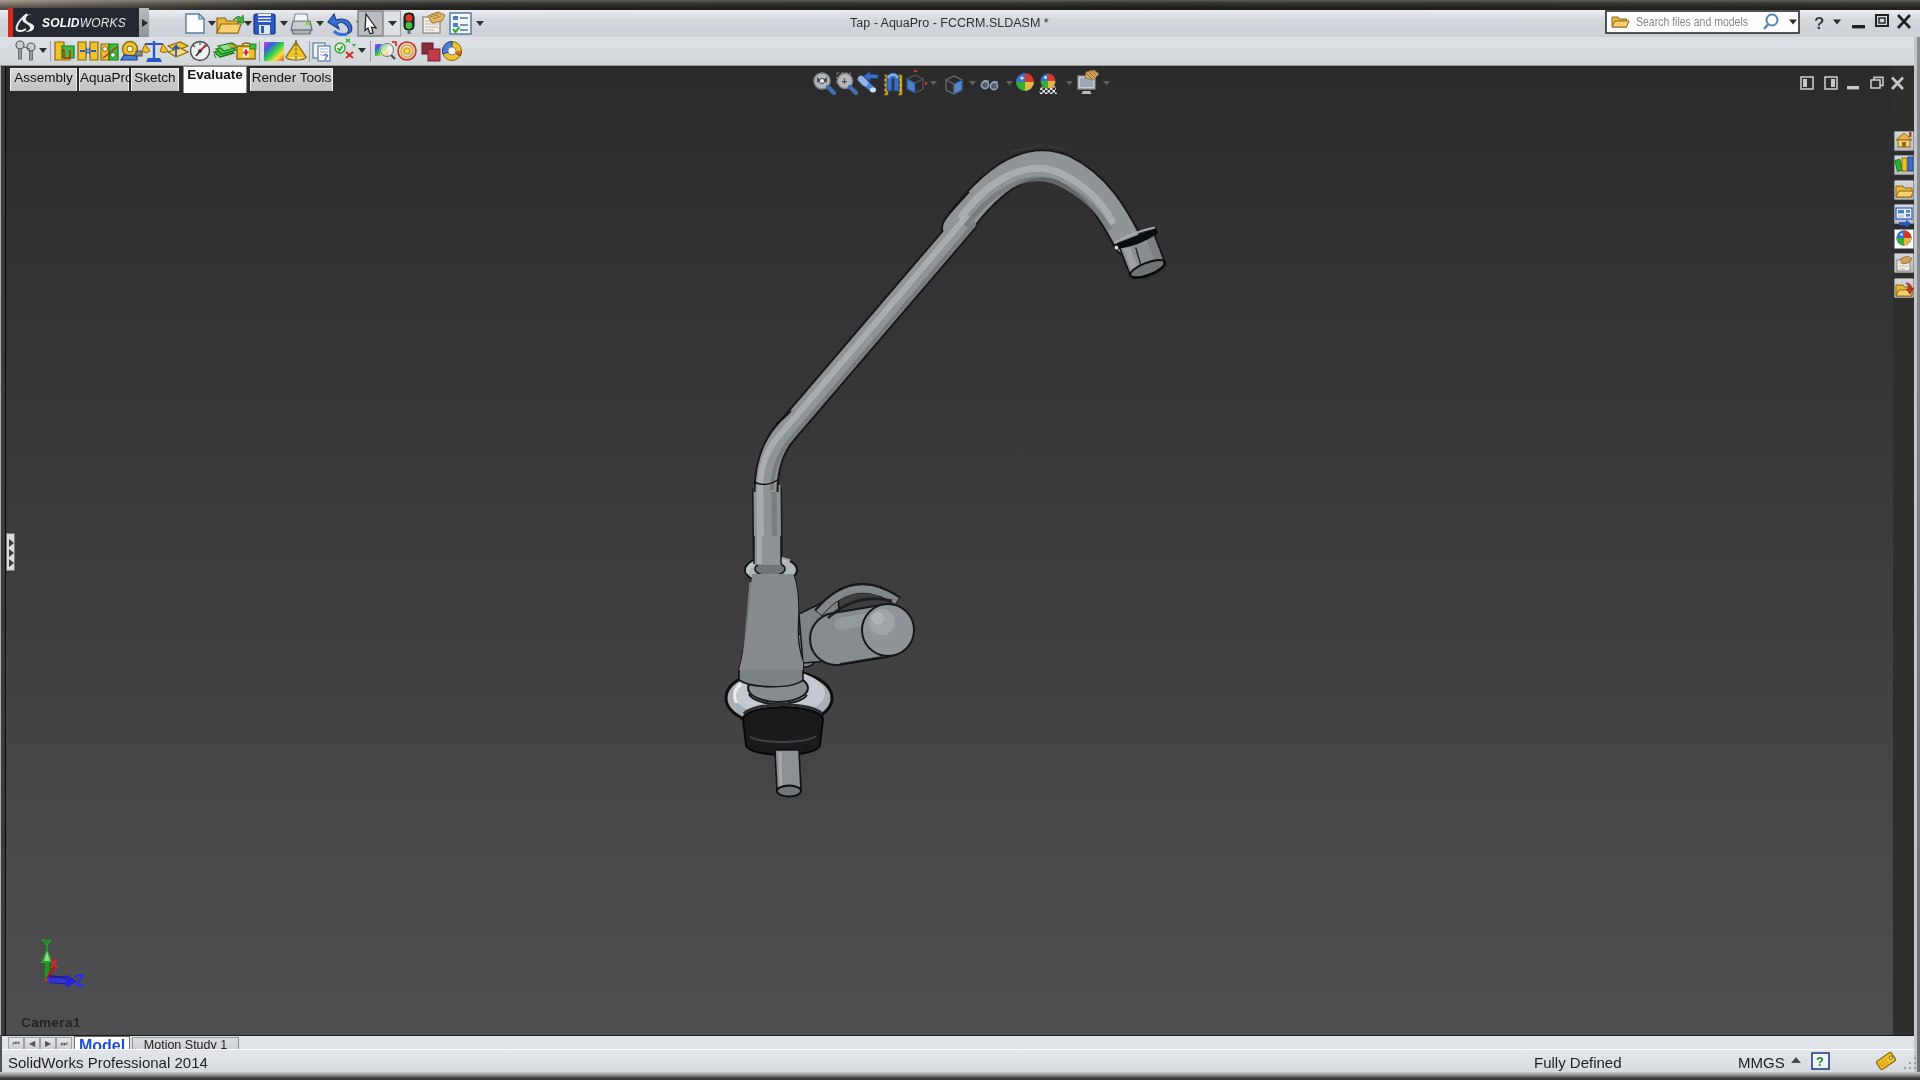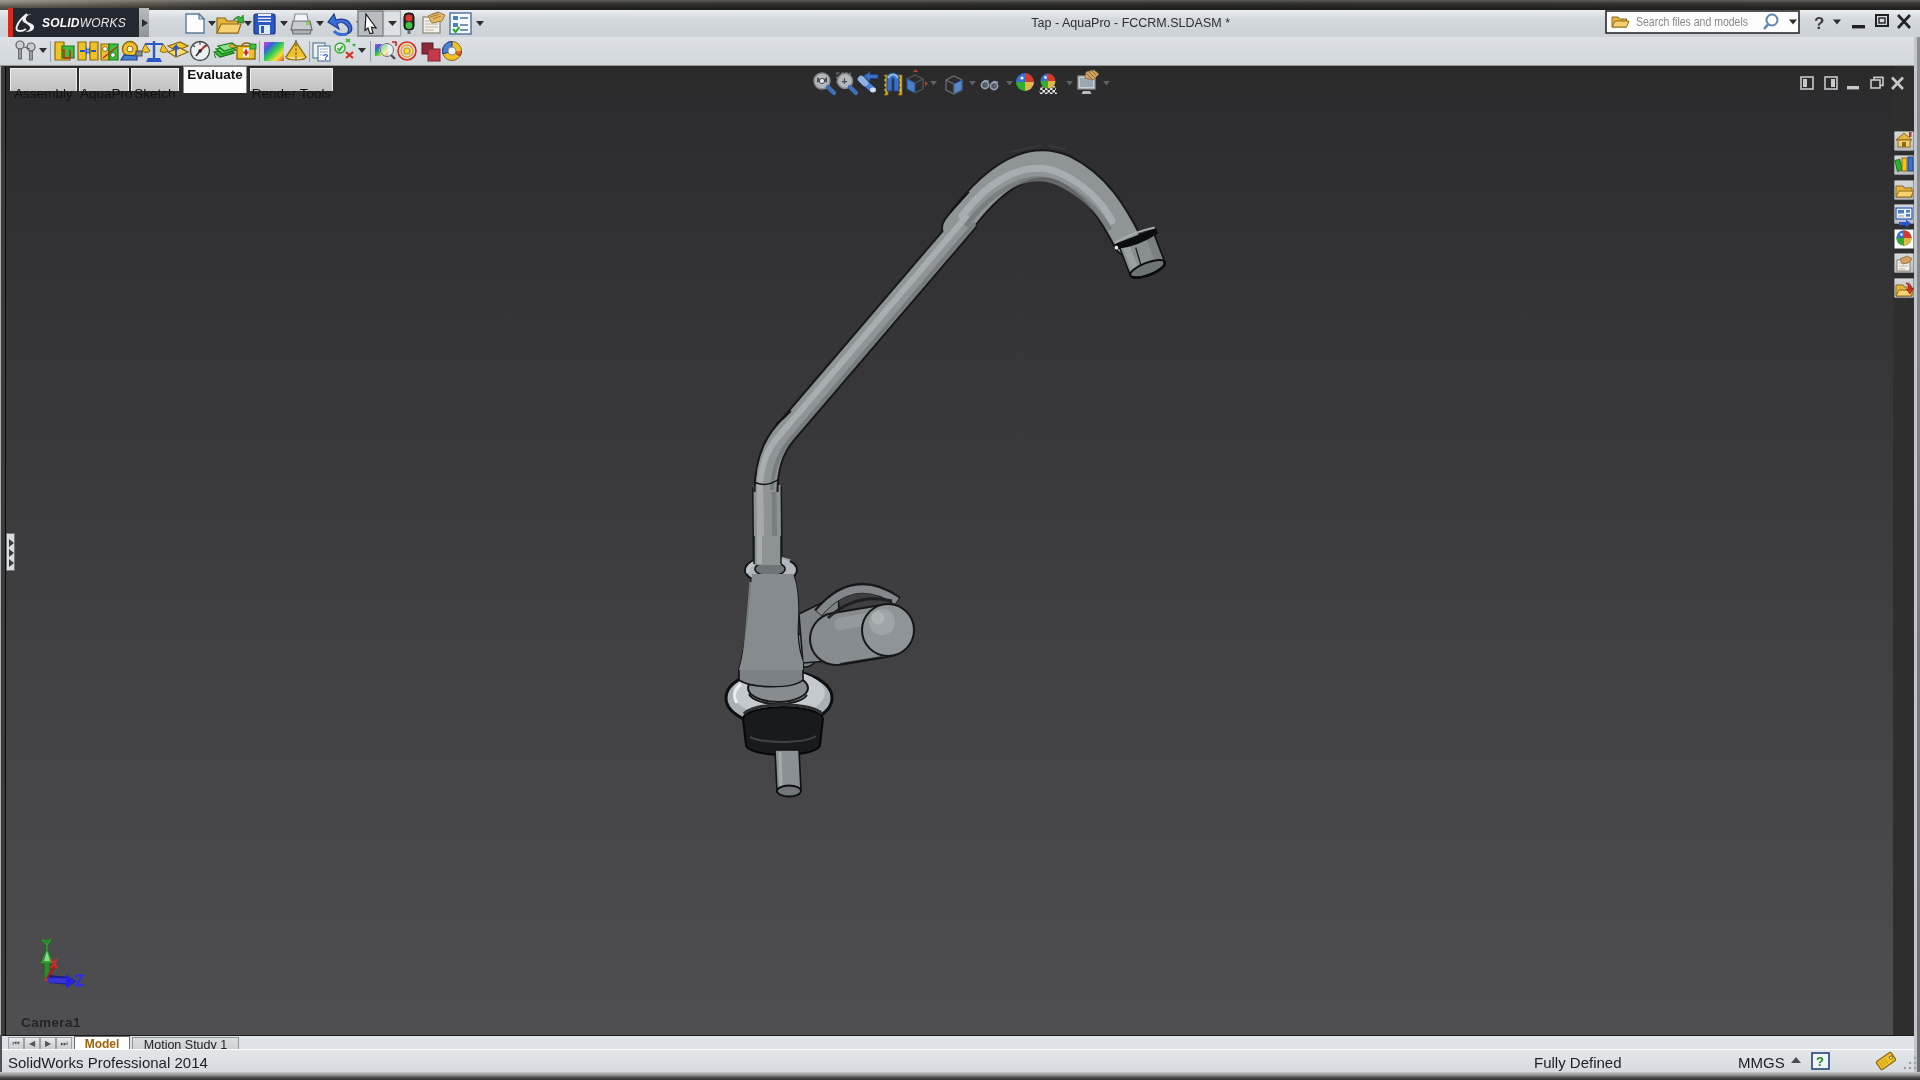--- a/index.html
+++ b/index.html
@@ -4,36 +4,36 @@
 html,body{width:1920px;height:1080px;overflow:hidden;font-family:"Liberation Sans",sans-serif;background:#525254}
 .abs{position:absolute}
 #frametop{left:0;top:0;width:1920px;height:10px;background:linear-gradient(90deg,#8a8275 0,#6b655b 120px,#4a4844 260px,#3a3936 420px,#34332f 60%,#3c3a36 100%)}
 #titlebar{left:0;top:10px;width:1920px;height:27px;background:linear-gradient(#eceef0,#d4d9de 35%,#ccd1d7)}
 #logo{left:8px;top:8px;width:131px;height:30px;background:#242830}
 #logored{left:8px;top:8px;width:5px;height:30px;background:#d42b1e}
 #logoarr{left:139px;top:8px;width:10px;height:30px;background:linear-gradient(#b9bcbf,#8f9295)}
 #logoarr:after{content:"";position:absolute;left:3px;top:11px;border-left:6px solid #2a2a2a;border-top:4px solid transparent;border-bottom:4px solid transparent}
 #swtext{will-change:transform;left:42px;top:16px;color:#fff;font-size:12px;font-weight:bold;font-style:italic;letter-spacing:.2px}
 #swtext b{color:#fff}#swtext span{font-weight:normal;color:#e8e8e8}
-#title{left:850px;top:16px;width:380px;text-align:right;font-size:12.5px;color:#2d2f31}
+#title{left:850px;top:16px;width:380px;text-align:left;font-size:12.5px;color:#2d2f31}
 #toolbar2{left:0;top:37px;width:1920px;height:29px;background:linear-gradient(#dde1e5,#d2d7db);border-bottom:1px solid #97989a}
 #viewport{left:6px;top:66px;width:1908px;height:969px;background:linear-gradient(#2a2a2a 0,#2c2c2e 30px,#4f4f51 100%)}
 #tabsrow{left:8px;top:66px;height:27px}
-.tab{position:absolute;top:2px;height:23px;background:linear-gradient(#d6d6d6,#c2c2c2);border:1px solid #efefef;border-bottom:none;color:#111;font-size:13.5px;text-align:center;padding-top:17px}
+.tab{position:absolute;top:2px;height:23px;background:linear-gradient(#d6d6d6,#c2c2c2);border:1px solid #efefef;border-bottom:none;color:#111;font-size:13.5px;text-align:center;padding-top:1px}
 .tab.active{top:0;height:27px;background:#fdfdfd;font-weight:bold;border:1px solid #8a8a8a;border-bottom:none;padding-top:0}
 #flyout{left:6px;top:533px;width:9px;height:38px;background:#d9dcdf;border:1px solid #77797c}
 #camera1{left:21px;top:1015px;font-size:13.5px;font-weight:bold;color:#232527;letter-spacing:.4px}
 #rightstrip{left:1893px;top:66px;width:21px;height:969px;background:#2e2e2f}
 #rightborder{left:1914px;top:37px;width:3px;height:1035px;background:#c3c7cb}
 #rightborder2{left:1917px;top:37px;width:3px;height:1035px;background:linear-gradient(#8a8e92,#6a6e72)}
 #leftborder{left:0;top:66px;width:6px;height:969px;background:linear-gradient(90deg,#b0b0b0 0,#b0b0b0 1px,#3b3b3b 1px,#3b3b3b 5px,#0a0a0a 5px,#0a0a0a 6px)}
 .rtab{position:absolute;left:1894px;width:20px;height:20px;background:linear-gradient(#d5d8da,#b9bdc0);border:1px solid #8f9396;border-radius:1px}
 #bottomtabs{left:2px;top:1035px;width:1912px;height:14px;background:#dfe2e6;border-top:1px solid #1a1a1a}
 .navbtn{position:absolute;top:1px;width:16px;height:13px;background:linear-gradient(#e8eaec,#c9ccd0);border:1px solid #9aa0a5;color:#555;font-size:8px;text-align:center;line-height:12px}
-#tabmodel{position:absolute;left:72px;top:0;width:56px;height:14px;background:#fff;border:1px solid #6a6a6a;font-weight:bold;font-size:12px;text-align:center;color:#a16207}
+#tabmodel{position:absolute;left:72px;top:0;width:56px;height:14px;background:#fff;border:1px solid #6a6a6a;font-weight:bold;font-size:16px;text-align:center;color:#1d4ed8}
 #tabmotion{position:absolute;left:130px;top:1px;width:107px;height:30px;background:linear-gradient(#dcdfe2,#b9bdc1);border:1px solid #8f9396;font-size:12.5px;text-align:center;color:#222}
 #statusbar{left:2px;top:1049px;width:1912px;height:23px;background:linear-gradient(#e3e6e9,#d7dbdf);border-top:1px solid #fff}
 #statusbar .st{position:absolute;top:4px;font-size:15px;color:#1c1e20}
 #framebottom{left:0;top:1072px;width:1920px;height:8px;background:linear-gradient(#c9c9c9,#8f8f8f 40%,#4a4a4a 70%,#333)}
 </style></head>
 <body>
 <div class="abs" id="frametop"></div>
 <div class="abs" style="left:0;top:0;width:1920px;height:10px;background:linear-gradient(#ffffff33 0,#00000000 3px,#00000055 7px,#00000077 10px)"></div>
 <div class="abs" id="titlebar"></div>
 <div class="abs" id="logo"></div>

